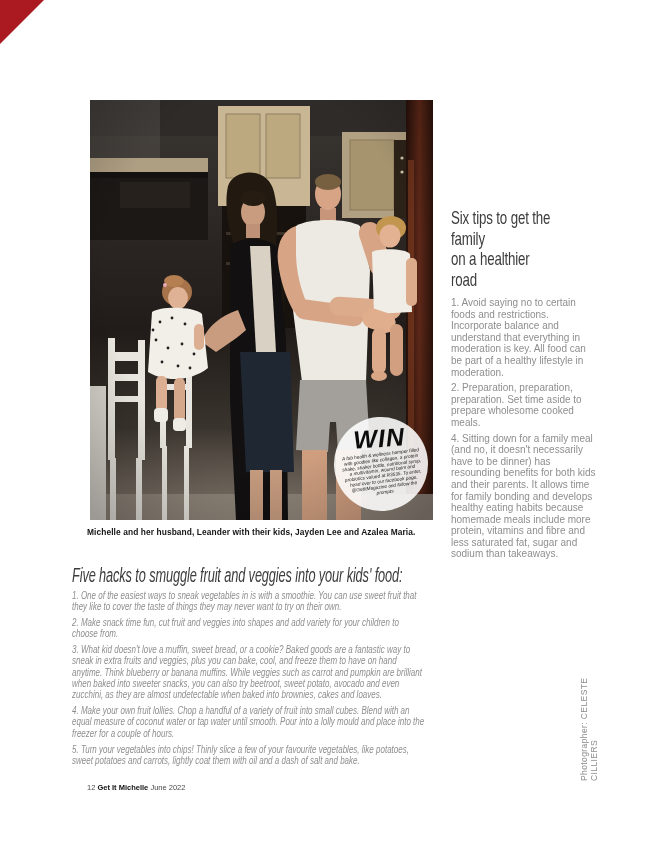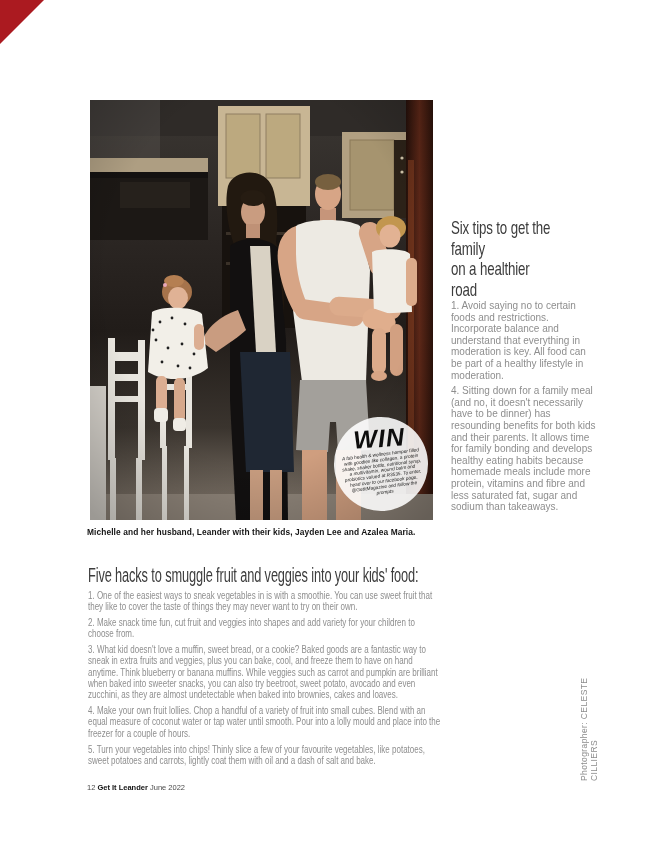--- a/index.html
+++ b/index.html
@@ -22,34 +22,34 @@
     letter-spacing:1px;line-height:1;margin-top:9px;}
   .win-details{width:150px;font-size:8.6px;line-height:9.8px;color:#1d1d1d;
     font-style:italic;text-align:center;
     transform:rotate(-3deg) scale(0.55);transform-origin:50% 0;margin-top:1px;}
 
   .caption{position:absolute;left:87px;top:527px;width:360px;
     font-size:9px;font-weight:bold;color:#141414;white-space:nowrap;
     transform:scaleX(0.93);transform-origin:0 0;letter-spacing:0.1px;}
 
   
-  .article{position:absolute;left:88px;top:563px;width:356px;}
+  .article{position:absolute;left:72px;top:563px;width:356px;font-style:italic;}
   .article-heading{font-size:20px;font-weight:400;color:#3c3c3c;
     white-space:nowrap;transform:scaleX(0.64);transform-origin:0 0;
     letter-spacing:-0.2px;line-height:24px;margin:0;}
   .article-body{margin-top:3px;width:442px;transform:scaleX(0.8);
     transform-origin:0 0;font-size:10px;line-height:11.3px;color:#8e8e8e;}
   .article-body p{margin:0 0 4.5px 0;}
 
   
-  .sidebar{position:absolute;left:451px;top:218px;width:146px;}
+  .sidebar{position:absolute;left:451px;top:208px;width:146px;}
   .sidebar-heading{font-size:19px;font-weight:400;color:#3c3c3c;
     line-height:20.5px;white-space:pre-line;transform:scaleX(0.7);
     transform-origin:0 0;letter-spacing:-0.2px;margin:0;}
-  .sidebar-body{font-size:10px;line-height:11.6px;color:#8e8e8e;
+  .sidebar-body{margin-top:7px;font-size:10px;line-height:11.6px;color:#8e8e8e;
     width:146px;}
   .sidebar-body p{margin:0 0 4px 0;}
 
   .photo-credit{position:absolute;left:583px;top:645px;height:136px;width:12px;
     writing-mode:vertical-rl;transform:rotate(180deg);
     font-size:8.5px;color:#8c8c8c;letter-spacing:0.4px;
     display:flex;align-items:center;}
 
   .footer{position:absolute;left:87px;top:783px;font-size:7.5px;color:#4a4a4a;}
   .footer .mag{font-weight:bold;color:#111;}
@@ -202,23 +202,24 @@
       <p>4. Make your own fruit lollies. Chop a handful of a variety of fruit into small cubes. Blend with an equal measure of coconut water or tap water until smooth. Pour into a lolly mould and place into the freezer for a couple of hours.</p>
       <p>5. Turn your vegetables into chips! Thinly slice a few of your favourite vegetables, like potatoes, sweet potatoes and carrots, lightly coat them with oil and a dash of salt and bake.</p>
     </div>
 </div>
 
 <div class="sidebar">
   <h2 class="sidebar-heading">Six tips to get the family
 on a healthier road</h2>
   <div class="sidebar-body">
       <p>1. Avoid saying no to certain foods and restrictions. Incorporate balance and understand that everything in moderation is key. All food can be part of a healthy lifestyle in moderation.</p>
+      <p>2. Preparation, preparation, preparation. Set time aside to prepare wholesome cooked meals.</p>
       <p>4. Sitting down for a family meal (and no, it doesn't necessarily have to be dinner) has resounding benefits for both kids and their parents. It allows time for family bonding and develops healthy eating habits because homemade meals include more protein, vitamins and fibre and less saturated fat, sugar and sodium than takeaways.</p>
     </div>
 </div>
 
 <div class="photo-credit">Photographer: CELESTE CILLIERS</div>
 
 <div class="footer">
   <span>12</span>
-  <span class="mag">Get It Leander</span>
+  <span class="mag">Get It Michelle</span>
   <span>June 2022</span>
 </div>
 
 </body></html>

